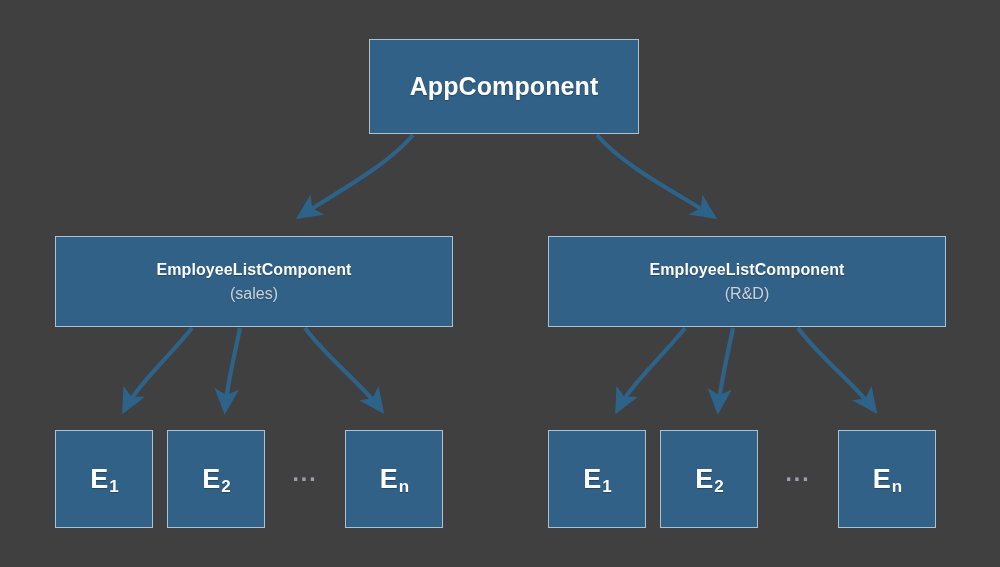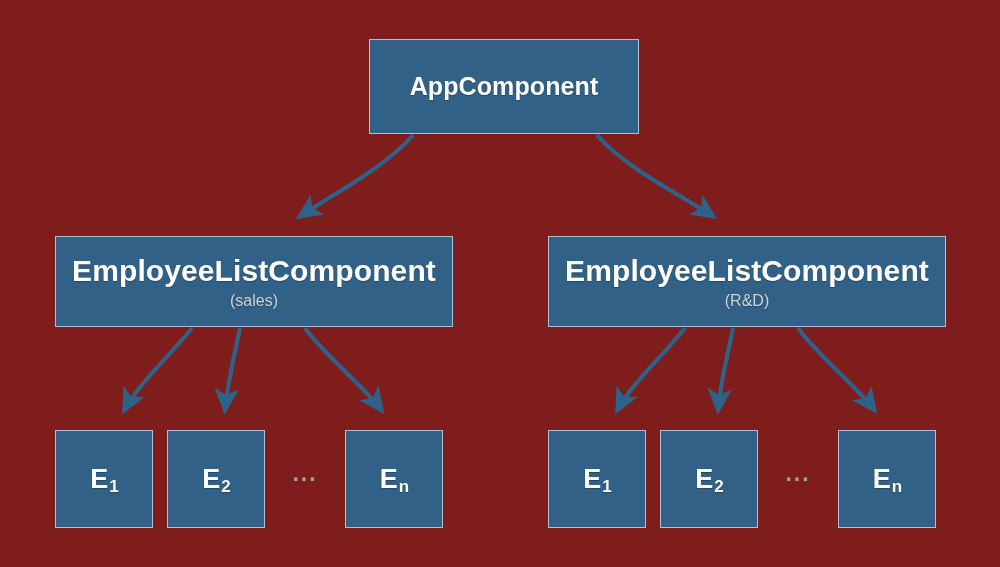--- a/index.html
+++ b/index.html
@@ -4,21 +4,21 @@
 <style>
   html, body {
     margin: 0;
     padding: 0;
     background: #ffffff;
   }
   #canvas {
     position: relative;
     width: 1000px;
     height: 567px;
-    background: #7f1d1d;
+    background: #404040;
     overflow: hidden;
     font-family: "Liberation Sans", sans-serif;
   }
   .arrow-layer {
     position: absolute;
     left: 0;
     top: 0;
     width: 1000px;
     height: 567px;
     pointer-events: none;
@@ -48,21 +48,21 @@
     text-shadow: 0 1px 1px rgba(0,0,0,0.22);
     line-height: 1.1;
     white-space: nowrap;
   }
   #app-node { left: 369px; top: 39px; width: 270px; height: 95px; }
   #app-node .node-title { font-size: 25px; }
 
   .parent-node { top: 236px; width: 398px; height: 91px; }
   #parent-sales { left: 55px; }
   #parent-rd { left: 548px; }
-  .parent-node .node-title { font-size: 30px; margin-top: 2px; }
+  .parent-node .node-title { font-size: 16px; margin-top: 2px; }
   .parent-node .node-sub { font-size: 16px; margin-top: 6px; }
 
   .leaf-node {
     top: 430px;
     width: 98px;
     height: 98px;
   }
   .leaf-node .node-title {
     font-size: 27px;
     display: inline-flex;

